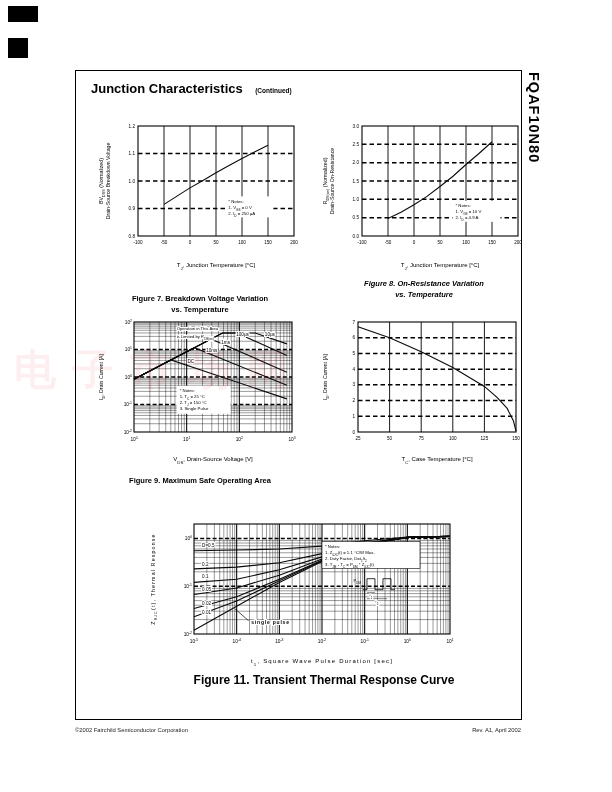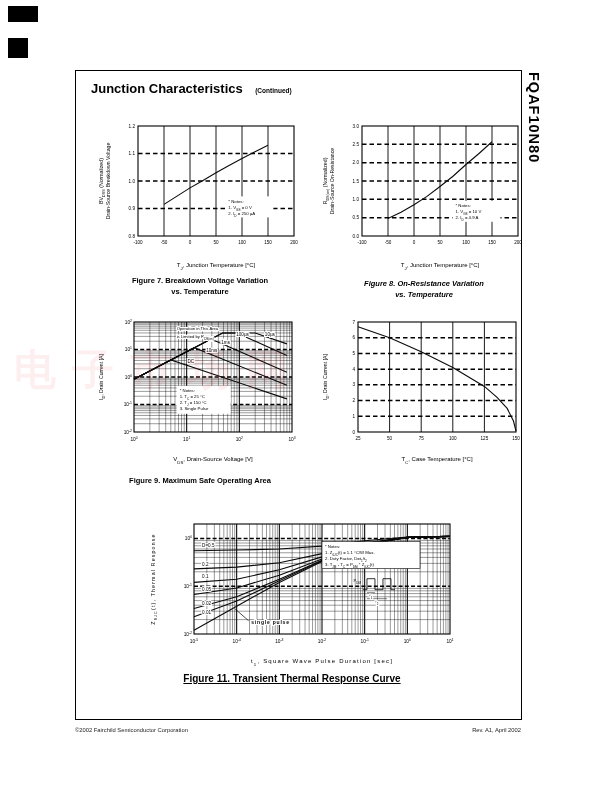--- a/index.html
+++ b/index.html
@@ -331,32 +331,32 @@
       <text x="216.66666666666666" y="127" font-size="4.8" text-anchor="middle"><tspan>10</tspan><tspan baseline-shift="super" font-size="3.4">-1</tspan></text>
       <text x="259.33333333333337" y="127" font-size="4.8" text-anchor="middle"><tspan>10</tspan><tspan baseline-shift="super" font-size="3.4">0</tspan></text>
       <text x="302" y="127" font-size="4.8" text-anchor="middle"><tspan>10</tspan><tspan baseline-shift="super" font-size="3.4">1</tspan></text>
       <text x="44" y="119.6" font-size="4.8" text-anchor="end"><tspan>10</tspan><tspan baseline-shift="super" font-size="3.4">-2</tspan></text>
       <text x="44" y="71.79469795740982" font-size="4.8" text-anchor="end"><tspan>10</tspan><tspan baseline-shift="super" font-size="3.4">-1</tspan></text>
       <text x="44" y="23.989395914819646" font-size="4.8" text-anchor="end"><tspan>10</tspan><tspan baseline-shift="super" font-size="3.4">0</tspan></text>
       <text x="174" y="147" font-size="6" text-anchor="middle" letter-spacing="1.2"><tspan>t</tspan><tspan baseline-shift="sub" font-size="4.32">1</tspan><tspan>, Square Wave Pulse Duration [sec]</tspan></text>
       <text x="0" y="0" font-size="5.2" text-anchor="middle" letter-spacing="1.2" transform="translate(7,63) rotate(-90)"><tspan>Z</tspan><tspan baseline-shift="sub" font-size="3.7439999999999998">θJC</tspan><tspan>(t), Thermal Response</tspan></text>
     </svg>
 
-  <div class="cap" style="left:96px;top:276px;width:208px;">
+  <div class="cap" style="left:96px;top:294px;width:208px;">
     <div>Figure 7. Breakdown Voltage Variation</div>
     <div>vs. Temperature</div>
   </div>
   <div class="cap" style="left:320px;top:279px;width:208px;font-style:italic;">
     <div>Figure 8. On-Resistance Variation</div>
     <div>vs. Temperature</div>
   </div>
   <div class="cap" style="left:96px;top:476px;width:208px;">
     <div>Figure 9. Maximum Safe Operating Area</div>
   </div>
-  <div class="cap" style="left:92px;top:672px;width:400px;font-size:10px;text-decoration:underline;">
+  <div class="cap" style="left:124px;top:672px;width:400px;font-size:12px;">
     <div>Figure 11. Transient Thermal Response Curve</div>
   </div>
 
   <div id="watermark">电子市场网</div>
 
   <div id="footer">
     <span>©2002 Fairchild Semiconductor Corporation</span>
     <span>Rev. A1, April 2002</span>
   </div>
 

